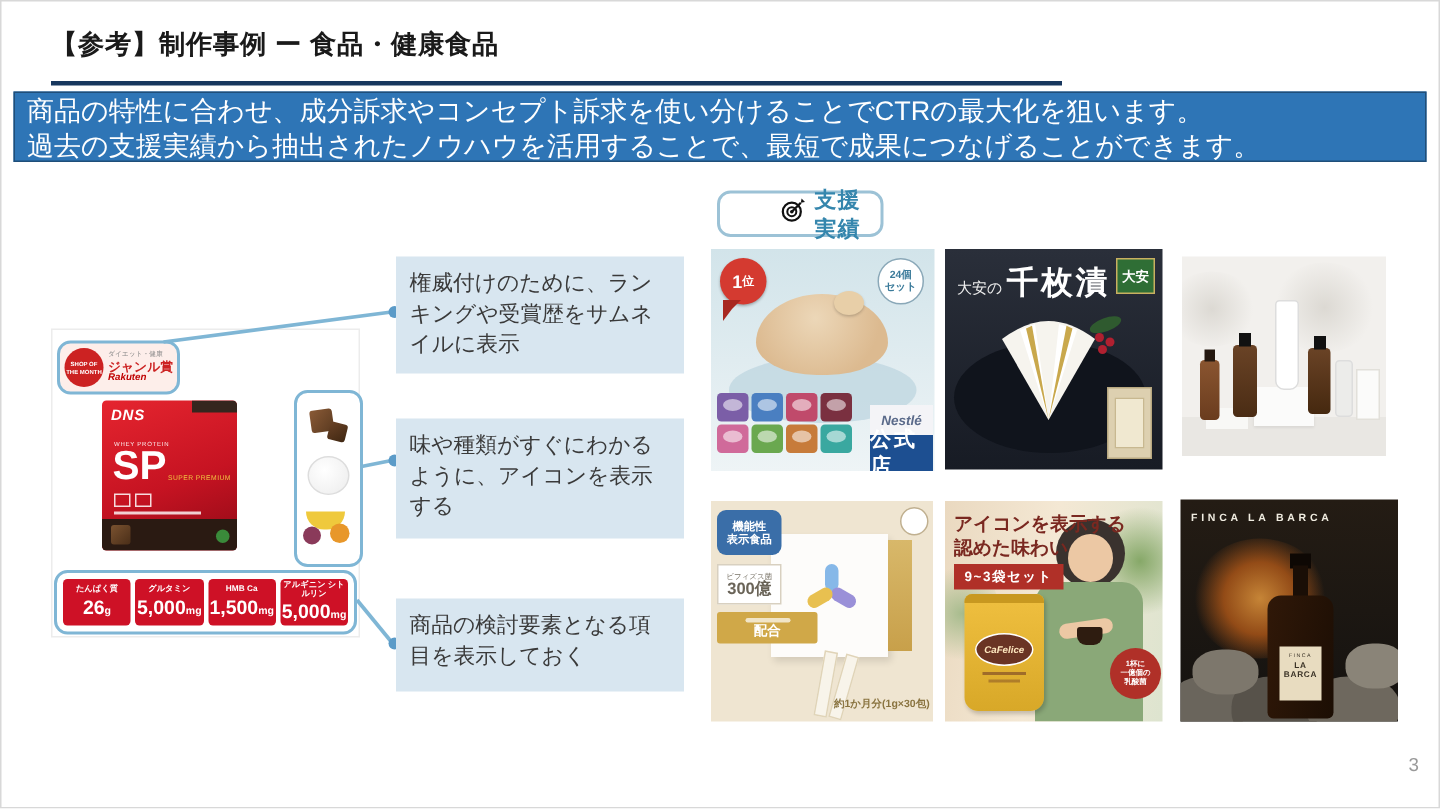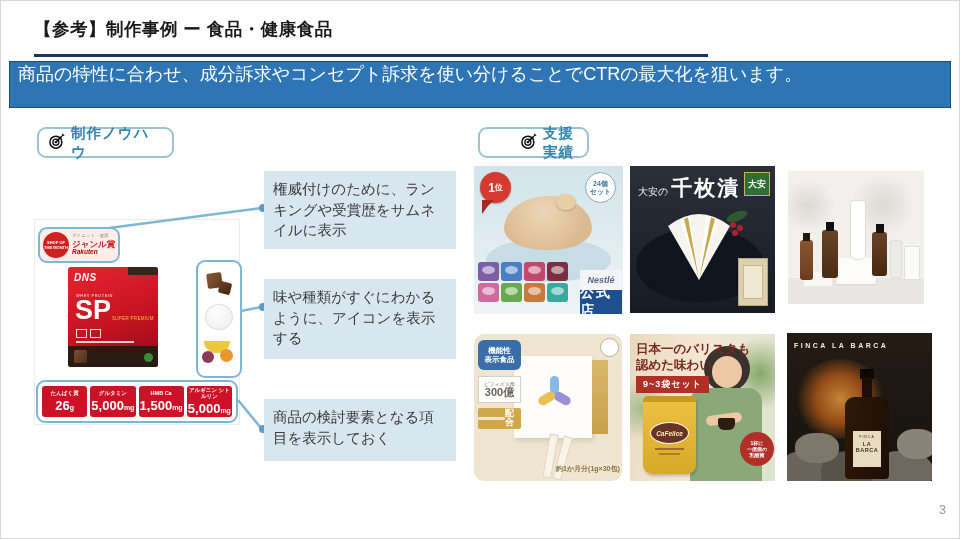--- a/index.html
+++ b/index.html
@@ -114,30 +114,30 @@
   .cs-ped2{left:16px;bottom:18px;width:28px;height:14px;background:#f8f8f6;}
   .cs-amber-s{left:12px;bottom:24px;width:13px;height:40px;background:linear-gradient(#8a5530,#6a3c1e);border-radius:3px;}
   .cs-cap{position:absolute;top:-7px;left:3px;width:7px;height:8px;background:#241810;}
   .cs-pump1{left:34px;bottom:26px;width:16px;height:48px;background:linear-gradient(#6a4326,#4a2c14);border-radius:3px;}
   .cs-pumptop{position:absolute;top:-8px;left:4px;width:8px;height:9px;background:#111;}
   .cs-tube{left:62px;bottom:44px;width:16px;height:60px;background:#fff;border:1px solid #ddd;border-radius:3px 3px 6px 6px;box-sizing:border-box;}
   .cs-pump2{left:84px;bottom:28px;width:15px;height:44px;background:linear-gradient(#6a4326,#45280f);border-radius:3px;}
   .cs-clear{left:102px;bottom:26px;width:12px;height:38px;background:#ececea;border:1px solid #ddd;border-radius:3px;box-sizing:border-box;}
   .cs-box{left:116px;bottom:24px;width:16px;height:34px;background:#fbfbfa;border:1px solid #e2e0da;box-sizing:border-box;}
 
-  .t-supp{left:473px;top:333px;width:148px;height:147px;background:#efe5d1;border-radius:10px;}
+  .t-supp{left:473px;top:333px;width:148px;height:147px;background:#efe5d1;}
   .sp-box{left:40px;top:22px;width:78px;height:82px;background:#fdfcfa;box-shadow:2px 3px 5px rgba(0,0,0,.12);}
   .sp-logo{left:22px;top:20px;width:36px;height:36px;}
   .sp-petal{position:absolute;left:14px;top:0;width:9px;height:18px;border-radius:5px;transform-origin:50% 100%;}
   .sp-gold{left:118px;top:26px;width:16px;height:74px;background:linear-gradient(#d8b86a,#c8a04a);}
   .sp-b1{left:4px;top:6px;width:43px;height:30px;background:#3a6ea8;border-radius:6px;color:#fff;font-size:7.5px;font-weight:bold;line-height:9px;display:flex;flex-direction:column;align-items:center;justify-content:center;}
   .sp-b2{left:4px;top:42px;width:43px;height:27px;background:#fff;border:1px solid #d8d0c0;color:#7a7468;display:flex;flex-direction:column;align-items:center;justify-content:center;box-sizing:border-box;}
   .sp-b2 .n{font-size:5px;}
   .sp-b2 .c{font-size:11px;font-weight:bold;color:#6a6458;line-height:11px;}
-  .sp-b3{left:4px;top:74px;width:43px;height:21px;background:#d0a848;border-radius:2px;color:#fff;display:flex;flex-direction:row;align-items:center;justify-content:center;font-family:Liberation Mono, monospace;}
+  .sp-b3{left:4px;top:74px;width:67px;height:21px;background:#d0a848;border-radius:2px;color:#fff;display:flex;flex-direction:column;align-items:center;justify-content:center;}
   .sp-b3 .tinybar{width:30px;height:3px;background:rgba(255,255,255,.7);border-radius:2px;margin-bottom:1px;}
   .sp-b3 .c{font-size:9px;font-weight:bold;line-height:9px;}
   .sp-circ{left:126px;top:4px;width:19px;height:19px;border-radius:50%;background:#fff;border:1px solid #c0b090;box-sizing:border-box;}
   .sp-stick1{left:72px;top:100px;width:9px;height:44px;background:#f8f4ea;border:1px solid #e0d4b8;transform:rotate(10deg);box-sizing:border-box;}
   .sp-stick2{left:84px;top:102px;width:9px;height:44px;background:#f8f4ea;border:1px solid #e0d4b8;transform:rotate(16deg);box-sizing:border-box;}
   .sp-note{left:82px;top:130px;font-size:7px;font-weight:bold;color:#8a7440;white-space:nowrap;}
 
   .t-coffee{left:629px;top:333px;width:145px;height:147px;background:linear-gradient(100deg,#ead9c0,#f4e8d4 45%,#dde4cf);}
   .cf-green1{left:100px;top:0;width:60px;height:80px;border-radius:50%;background:radial-gradient(circle,#86a868,transparent 72%);}
   .cf-green2{left:-14px;top:40px;width:50px;height:70px;border-radius:50%;background:radial-gradient(circle,#a8bc8e,transparent 72%);}
@@ -177,34 +177,23 @@
 </head>
 <body>
 
 <div class="slide">
 
   <div class="abs title">【参考】制作事例 ー 食品・健康食品</div>
   <div class="abs title-underline"></div>
 
   <div class="abs banner">
     <div>商品の特性に合わせ、成分訴求やコンセプト訴求を使い分けることでCTRの最大化を狙います。</div>
-  </div>
-
-  <div class="abs pill pill-knowhow">
-    <span>
-      <svg width="18" height="18" viewBox="0 0 24 24" fill="none">
-        <circle cx="10.5" cy="13.5" r="8" stroke="#111" stroke-width="2"></circle>
-        <circle cx="10.5" cy="13.5" r="4" stroke="#111" stroke-width="1.8"></circle>
-        <circle cx="10.5" cy="13.5" r="1.6" fill="#111"></circle>
-        <path d="M10.5 13.5 L18.5 5.5" stroke="#111" stroke-width="2"></path>
-        <path d="M18.5 5.5 L19.2 1.8 L22.2 4.8 Z" fill="#111"></path>
-      </svg>
-    </span>
-    <span class="lbl">制作ノウハウ</span>
-  </div>
+    <div>過去の支援実績から抽出されたノウハウを活用することで、最短で成果につなげることができます。</div>
+  </div>
+
   <div class="abs pill pill-results">
     <span>
       <svg width="18" height="18" viewBox="0 0 24 24" fill="none">
         <circle cx="10.5" cy="13.5" r="8" stroke="#111" stroke-width="2"></circle>
         <circle cx="10.5" cy="13.5" r="4" stroke="#111" stroke-width="1.8"></circle>
         <circle cx="10.5" cy="13.5" r="1.6" fill="#111"></circle>
         <path d="M10.5 13.5 L18.5 5.5" stroke="#111" stroke-width="2"></path>
         <path d="M18.5 5.5 L19.2 1.8 L22.2 4.8 Z" fill="#111"></path>
       </svg>
     </span>
@@ -387,21 +376,21 @@
 
   <div class="abs tile t-coffee">
     <div class="abs cf-green1"></div>
     <div class="abs cf-green2"></div>
     <div class="abs cf-hair"></div>
     <div class="abs cf-face"></div>
     <div class="abs cf-body"></div>
     <div class="abs cf-arm"></div>
     <div class="abs cf-cup"></div>
     <div class="abs cf-head">
-      <div>日本一のバリスタも</div>
+      <div>アイコンを表示する</div>
       <div>認めた味わい</div>
     </div>
     <div class="abs cf-setb">9~3袋セット</div>
     <div class="abs cf-pouch">
       <div class="cf-crimp"></div>
       <div class="cf-label">CaFelice</div>
       <div class="cf-line"></div>
       <div class="cf-line2"></div>
     </div>
     <div class="abs cf-circ">

